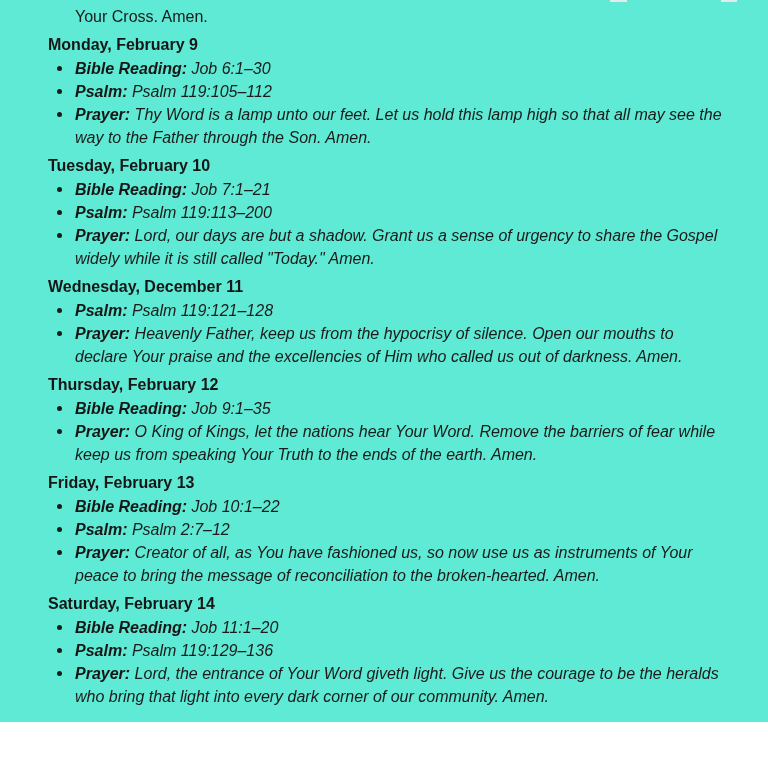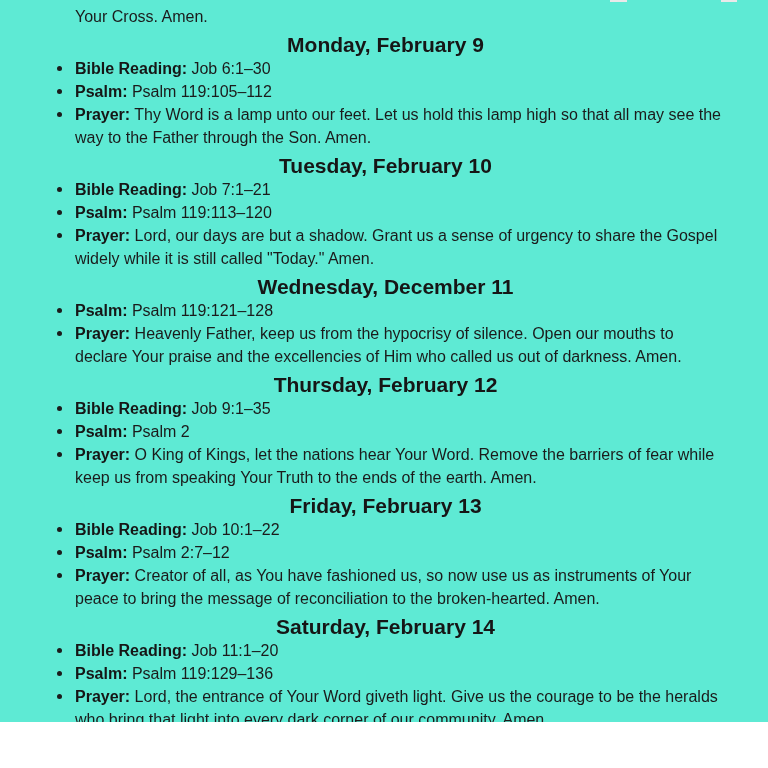--- a/index.html
+++ b/index.html
@@ -23,31 +23,31 @@
     height: 2px;
     background: #e9e9e9;
   }
   .artifact-1 { left: 610px; width: 17px; }
   .artifact-2 { left: 721px; width: 16px; }
   .intro-line {
     margin: 0;
     padding-left: 27px;
   }
   .day-heading {
-    font-size: 21px;
+    font-size: 16px;
     font-weight: bold;
     margin: 5px 0 1px 0;
     line-height: 23px;
     color: #161616;
-    text-align: center;
   }
   ul.reading-list {
     list-style: none;
     margin: 0;
     padding: 0;
+    font-style: italic;
   }
   ul.reading-list li {
     position: relative;
     padding-left: 27px;
     max-width: 675px;
   }
   .bullet {
     position: absolute;
     left: 9px;
     top: 9px;
@@ -73,38 +73,37 @@
       <li><span class="bullet"></span><span class="lbl">Bible Reading:</span> <span>Job 6:1–30</span></li>
       <li><span class="bullet"></span><span class="lbl">Psalm:</span> <span>Psalm 119:105–112</span></li>
       <li><span class="bullet"></span><span class="lbl">Prayer:</span> <span>Thy Word is a lamp unto our feet. Let us hold this lamp high so that all may see the way to the Father through the Son. Amen.</span></li>
     </ul>
   </section>
 
   <section>
     <h2 class="day-heading">Tuesday, February 10</h2>
     <ul class="reading-list">
       <li><span class="bullet"></span><span class="lbl">Bible Reading:</span> <span>Job 7:1–21</span></li>
-      <li><span class="bullet"></span><span class="lbl">Psalm:</span> <span>Psalm 119:113–120</span></li>
+      <li><span class="bullet"></span><span class="lbl">Psalm:</span> <span>Psalm 119:113–200</span></li>
       <li><span class="bullet"></span><span class="lbl">Prayer:</span> <span>Lord, our days are but a shadow. Grant us a sense of urgency to share the Gospel widely while it is still called "Today." Amen.</span></li>
     </ul>
   </section>
 
   <section>
     <h2 class="day-heading">Wednesday, December 11</h2>
     <ul class="reading-list">
       <li><span class="bullet"></span><span class="lbl">Psalm:</span> <span>Psalm 119:121–128</span></li>
       <li><span class="bullet"></span><span class="lbl">Prayer:</span> <span>Heavenly Father, keep us from the hypocrisy of silence. Open our mouths to declare Your praise and the excellencies of Him who called us out of darkness. Amen.</span></li>
     </ul>
   </section>
 
   <section>
     <h2 class="day-heading">Thursday, February 12</h2>
     <ul class="reading-list">
       <li><span class="bullet"></span><span class="lbl">Bible Reading:</span> <span>Job 9:1–35</span></li>
-      <li><span class="bullet"></span><span class="lbl">Psalm:</span> <span>Psalm 2</span></li>
       <li><span class="bullet"></span><span class="lbl">Prayer:</span> <span>O King of Kings, let the nations hear Your Word. Remove the barriers of fear while keep us from speaking Your Truth to the ends of the earth. Amen.</span></li>
     </ul>
   </section>
 
   <section>
     <h2 class="day-heading">Friday, February 13</h2>
     <ul class="reading-list">
       <li><span class="bullet"></span><span class="lbl">Bible Reading:</span> <span>Job 10:1–22</span></li>
       <li><span class="bullet"></span><span class="lbl">Psalm:</span> <span>Psalm 2:7–12</span></li>
       <li><span class="bullet"></span><span class="lbl">Prayer:</span> <span>Creator of all, as You have fashioned us, so now use us as instruments of Your peace to bring the message of reconciliation to the broken-hearted. Amen.</span></li>

